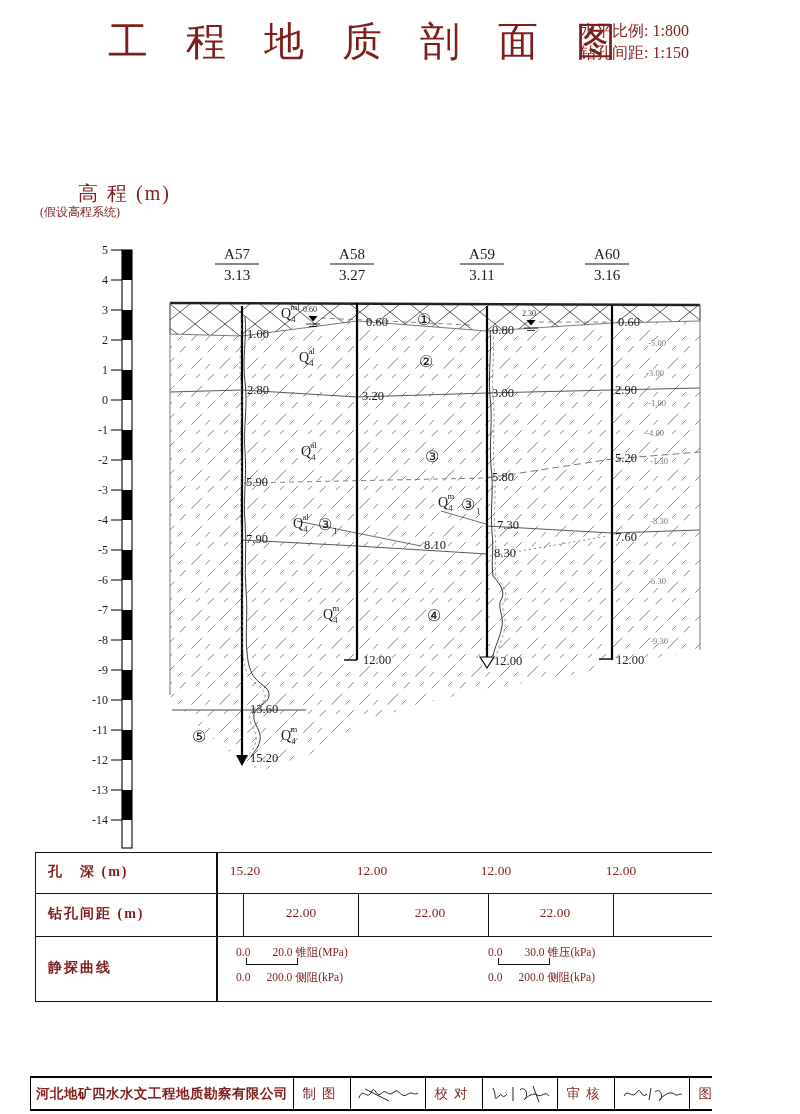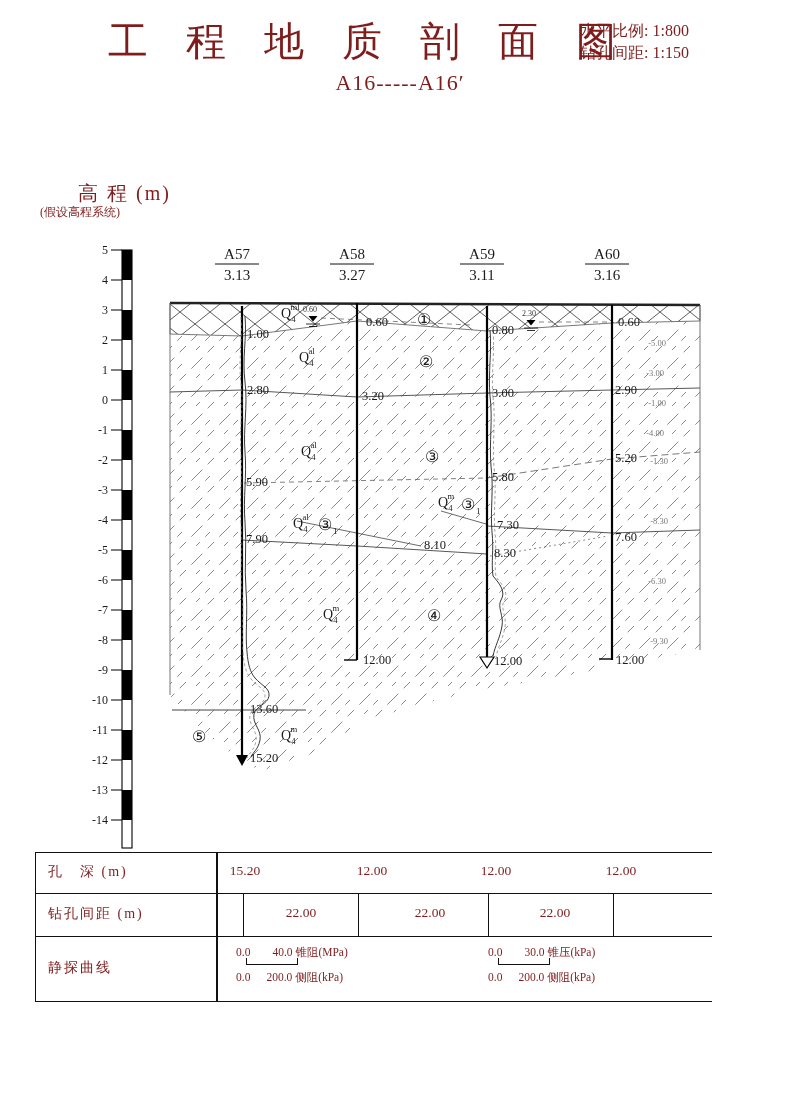--- a/index.html
+++ b/index.html
@@ -12,21 +12,21 @@
   #axis-label1{left:78px;top:180px;font-size:20px;letter-spacing:2px;}
   #axis-label2{left:40px;top:204px;font-size:12px;}
   svg text{font-family:"Liberation Serif","DejaVu Serif",serif;}
   
   #gtable{left:35px;top:852px;width:727px;height:148px;border:1.6px solid #111;font-size:14px;}
   .trow{position:absolute;left:0;right:0;}
   #trow1{top:0;height:40px;border-bottom:1.2px solid #111;}
   #trow2{top:41px;height:42px;border-bottom:1.2px solid #111;text-decoration:underline;}
   #trow3{top:84px;bottom:0;}
   #labelcol{position:absolute;left:0;top:0;bottom:0;width:180px;border-right:2.2px solid #111;}
-  .rowlabel{position:absolute;left:12px;white-space:nowrap;letter-spacing:2px;}
+  .rowlabel{position:absolute;left:12px;white-space:nowrap;letter-spacing:2px;font-weight:bold;}
   .vdiv{position:absolute;top:0;bottom:0;width:0;border-left:1.1px solid #111;}
   .cellval{position:absolute;transform:translateX(-50%);font-size:13.5px;white-space:nowrap;}
   .legend{position:absolute;font-size:11.5px;white-space:nowrap;}
   .leg-line2{margin-top:10px;}
   .leg-bracket{position:absolute;height:6px;border-bottom:1px solid #111;border-left:1px solid #111;border-right:1px solid #111;}
   
   #footer{left:30px;top:1076px;width:740px;height:31px;border-top:2.5px solid #000;border-bottom:2px solid #000;
           border-left:1.5px solid #000;border-right:1.5px solid #000;display:flex;align-items:stretch;font-size:13.5px;}
   .fcell{display:flex;align-items:center;justify-content:center;border-right:1.1px solid #000;white-space:nowrap;}
   .fcell:last-child{border-right:none;}
@@ -37,21 +37,20 @@
 </head>
 <body>
 
 <div id="page">
 
   <div class="abs" id="title">工 程 地 质 剖 面 图</div>
   <div class="abs" id="scales">
     <div>水平比例: 1:800</div>
     <div>钻孔间距: 1:150</div>
   </div>
-  <div class="abs" id="subtitle">A16-----A16′</div>
 
   <div class="abs" id="axis-label1">高 程 (m)</div>
   <div class="abs" id="axis-label2">(假设高程系统)</div>
 
   <svg id="drawing" class="abs" style="left:0;top:0" width="800" height="1114" viewBox="0 0 800 1114">
     <defs>
       <pattern id="xh" width="30" height="24" patternUnits="userSpaceOnUse">
         <path d="M0,0 L30,24 M0,24 L30,0" stroke="#4a4a4a" stroke-width="0.9" fill="none"></path>
       </pattern>
       <pattern id="dh" width="28" height="28" patternUnits="userSpaceOnUse">
@@ -247,26 +246,49 @@
       <div class="vdiv" style="left:207px"></div>
       <div class="vdiv" style="left:322px"></div>
       <div class="vdiv" style="left:452px"></div>
       <div class="vdiv" style="left:577px"></div>
       <span class="cellval" style="left:265px;top:11px">22.00</span>
       <span class="cellval" style="left:394px;top:11px">22.00</span>
       <span class="cellval" style="left:519px;top:11px">22.00</span>
     </div>
     <div class="trow" id="trow3">
       <div class="legend" style="left:200px;top:8px">
-        <div><span>0.0</span><span style="margin-left:22px">40.0 锥阻(MPa)</span></div>
+        <div><span>0.0</span><span style="margin-left:22px">20.0 锥阻(MPa)</span></div>
         <div class="leg-bracket" style="left:10px;top:13px;width:50px"></div>
         <div class="leg-line2"><span>0.0</span><span style="margin-left:16px">200.0 侧阻(kPa)</span></div>
       </div>
       <div class="legend" style="left:452px;top:8px">
         <div><span>0.0</span><span style="margin-left:22px">30.0 锥压(kPa)</span></div>
         <div class="leg-bracket" style="left:10px;top:13px;width:50px"></div>
         <div class="leg-line2"><span>0.0</span><span style="margin-left:16px">200.0 侧阻(kPa)</span></div>
       </div>
     </div>
   </div>
 
+  <div class="abs" id="footer">
+    <div class="fcell fcompany">河北地矿四水水文工程地质勘察有限公司</div>
+    <div class="fcell flabel">制图</div>
+    <div class="fcell fsig">
+      <svg width="66" height="24" viewBox="0 0 66 24">
+        <path d="M4,16 C8,4 12,20 17,9 C20,3 21,17 27,11 C31,6 33,16 39,10 C44,5 46,18 53,12 C57,9 60,14 63,11 M10,7 L34,19" stroke="#222" stroke-width="1" fill="none"></path>
+      </svg>
+    </div>
+    <div class="fcell flabel">校对</div>
+    <div class="fcell fsig">
+      <svg width="66" height="24" viewBox="0 0 66 24">
+        <path d="M6,6 C10,14 6,20 12,14 C16,9 14,19 20,12 M26,5 L26,19 M33,8 C38,3 42,13 38,17 C34,21 44,9 50,13 C55,16 58,8 62,14 M46,4 L52,20" stroke="#222" stroke-width="1" fill="none"></path>
+      </svg>
+    </div>
+    <div class="fcell flabel">审核</div>
+    <div class="fcell fsig">
+      <svg width="66" height="24" viewBox="0 0 66 24">
+        <path d="M5,14 C9,6 13,18 18,10 C23,4 21,18 28,12 M32,6 L30,18 M36,10 C41,5 45,15 41,18 C37,21 49,7 55,12 C59,15 61,10 63,13" stroke="#222" stroke-width="1" fill="none"></path>
+      </svg>
+    </div>
+    <div class="fcell flabel">图号</div>
+    <div class="fcell" style="flex:1"></div>
+  </div>
 
 </div>
 
 </body></html>

